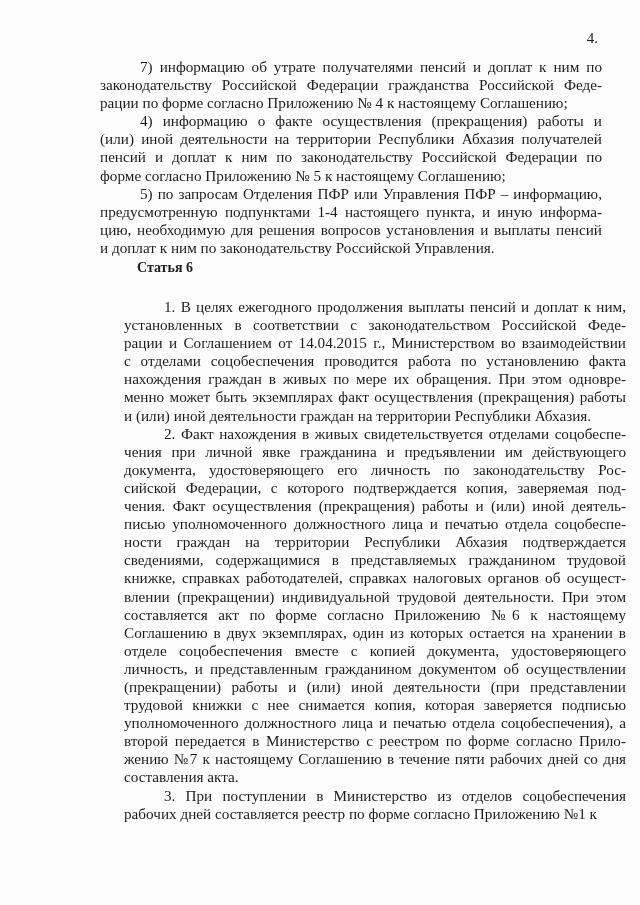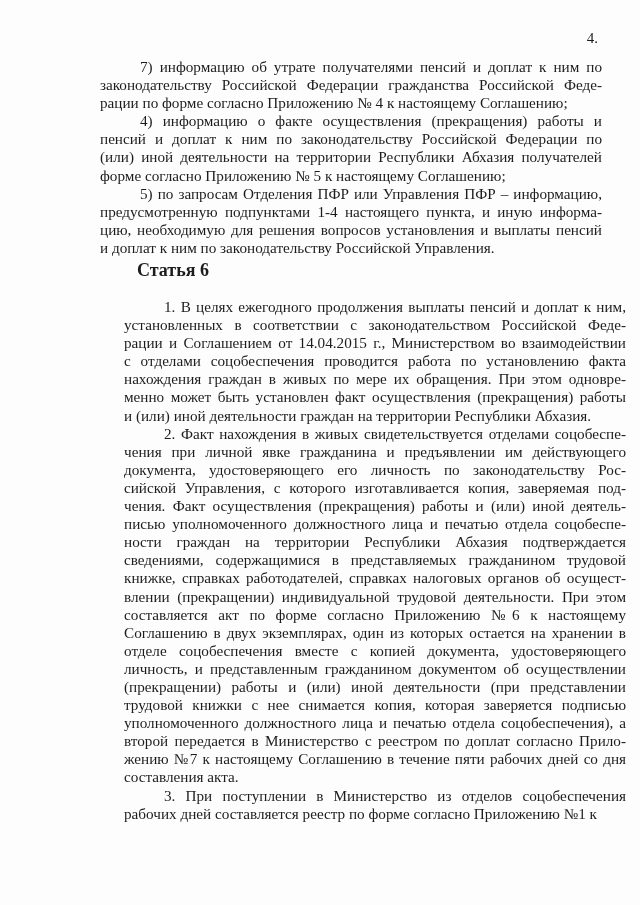--- a/index.html
+++ b/index.html
@@ -19,69 +19,69 @@
     font-size: 15.2px; line-height: 18.1px;
   }
   .line {
     display: block; height: 18.1px; white-space: nowrap;
     text-align: justify; text-align-last: justify;
   }
   .line.last { text-align-last: left; }
   .line.indent { padding-left: 40px; }
   .heading {
     position: absolute; left: 137px; top: 260px;
-    font-size: 18px; font-weight: bold;
+    font-size: 14px; font-weight: bold;
   }
 </style>
 </head>
 <body>
 
 <div class="page">
   <div class="page-number">4.</div>
 
   <div class="text-block" style="top:58px;">
     <span class="line indent">7) информацию об утрате получателями пенсий и доплат к ним по</span>
     <span class="line">законодательству Российской Федерации гражданства Российской Феде-</span>
     <span class="line last">рации по форме согласно Приложению № 4 к настоящему Соглашению;</span>
     <span class="line indent">4) информацию о факте осуществления (прекращения) работы и</span>
+    <span class="line">(или) иной деятельности на территории Республики Абхазия получателей</span>
     <span class="line">пенсий и доплат к ним по законодательству Российской Федерации по</span>
-    <span class="line">(или) иной деятельности на территории Республики Абхазия получателей</span>
     <span class="line last">форме согласно Приложению № 5 к настоящему Соглашению;</span>
     <span class="line indent">5) по запросам Отделения ПФР или Управления ПФР – информацию,</span>
     <span class="line">предусмотренную подпунктами 1-4 настоящего пункта, и иную информа-</span>
     <span class="line">цию, необходимую для решения вопросов установления и выплаты пенсий</span>
     <span class="line last">и доплат к ним по законодательству Российской Управления.</span>
   </div>
 
   <div class="heading">Статья 6</div>
 
   <div class="text-block" style="top:298px;margin-left:24px;">
     <span class="line indent">1. В целях ежегодного продолжения выплаты пенсий и доплат к ним,</span>
     <span class="line">установленных в соответствии с законодательством Российской Феде-</span>
     <span class="line">рации и Соглашением от 14.04.2015 г., Министерством во взаимодействии</span>
     <span class="line">с отделами соцобеспечения проводится работа по установлению факта</span>
     <span class="line">нахождения граждан в живых по мере их обращения. При этом одновре-</span>
-    <span class="line">менно может быть установлен факт осуществления (прекращения) работы</span>
+    <span class="line">менно может быть экземплярах факт осуществления (прекращения) работы</span>
     <span class="line last">и (или) иной деятельности граждан на территории Республики Абхазия.</span>
     <span class="line indent">2. Факт нахождения в живых свидетельствуется отделами соцобеспе-</span>
     <span class="line">чения при личной явке гражданина и предъявлении им действующего</span>
     <span class="line">документа, удостоверяющего его личность по законодательству Рос-</span>
-    <span class="line">сийской Управления, с которого изготавливается копия, заверяемая под-</span>
+    <span class="line">сийской Федерации, с которого подтверждается копия, заверяемая под-</span>
     <span class="line">чения. Факт осуществления (прекращения) работы и (или) иной деятель-</span>
     <span class="line">писью уполномоченного должностного лица и печатью отдела соцобеспе-</span>
     <span class="line">ности граждан на территории Республики Абхазия подтверждается</span>
     <span class="line">сведениями, содержащимися в представляемых гражданином трудовой</span>
     <span class="line">книжке, справках работодателей, справках налоговых органов об осущест-</span>
     <span class="line">влении (прекращении) индивидуальной трудовой деятельности. При этом</span>
     <span class="line">составляется акт по форме согласно Приложению №6 к настоящему</span>
     <span class="line">Соглашению в двух экземплярах, один из которых остается на хранении в</span>
     <span class="line">отделе соцобеспечения вместе с копией документа, удостоверяющего</span>
     <span class="line">личность, и представленным гражданином документом об осуществлении</span>
     <span class="line">(прекращении) работы и (или) иной деятельности (при представлении</span>
     <span class="line">трудовой книжки с нее снимается копия, которая заверяется подписью</span>
     <span class="line">уполномоченного должностного лица и печатью отдела соцобеспечения), а</span>
-    <span class="line">второй передается в Министерство с реестром по доплат согласно Прило-</span>
+    <span class="line">второй передается в Министерство с реестром по форме согласно Прило-</span>
     <span class="line">жению №7 к настоящему Соглашению в течение пяти рабочих дней со дня</span>
     <span class="line last">составления акта.</span>
     <span class="line indent">3. При поступлении в Министерство из отделов соцобеспечения</span>
     <span class="line last">рабочих дней составляется реестр по форме согласно Приложению №1 к</span>
   </div>
 </div>
 
 </body></html>

